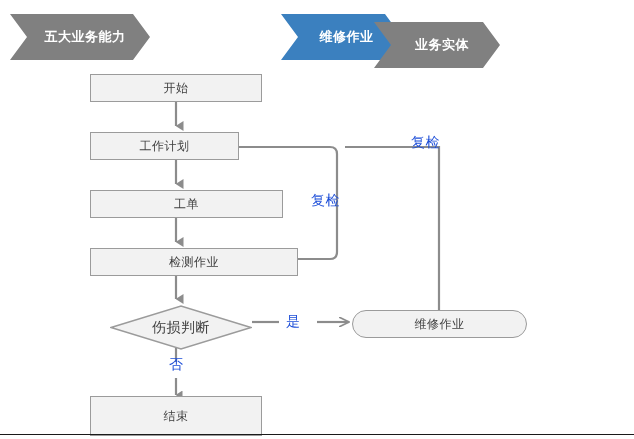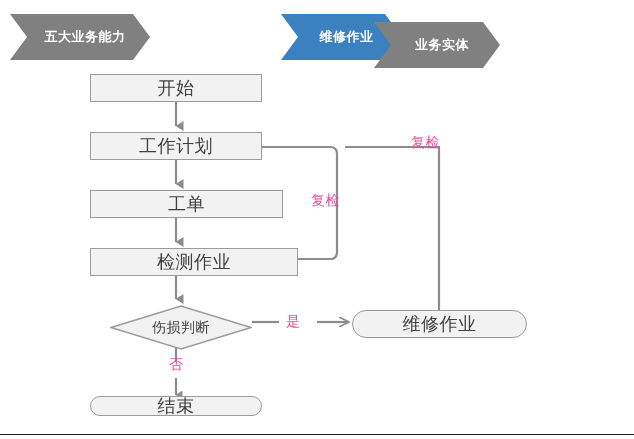--- a/index.html
+++ b/index.html
@@ -61,21 +61,21 @@
   }
 
   .node {
     position: absolute;
     box-sizing: border-box;
     background: #f2f2f2;
     border: 1px solid #9b9b9b;
     display: flex;
     align-items: center;
     justify-content: center;
-    font-size: 18px;
+    font-size: 12px;
     color: #3f3f3f;
     letter-spacing: 0.5px;
   }
 
   .diamond-wrap {
     position: absolute;
     display: flex;
     align-items: center;
     justify-content: center;
   }
@@ -83,21 +83,21 @@
   .diamond-label {
     position: relative;
     font-size: 14px;
     color: #3f3f3f;
     letter-spacing: 0.5px;
   }
 
   .edge-label {
     position: absolute;
     font-size: 14px;
-    color: #ec4899;
+    color: #1d4ed8;
     letter-spacing: 0.5px;
     white-space: nowrap;
     background: transparent;
   }
 
   #bottom-rule {
     position: absolute;
     left: 0;
     top: 434px;
     width: 634px;
@@ -163,21 +163,21 @@
 
       <line x1="252" y1="266" x2="279" y2="266"></line>
       <line x1="317" y1="266" x2="349" y2="266" marker-end="url(#arrow-right-open)"></line>
     </g>
   </svg>
 
   <div class="node" style="left:90px; top:18px; width:172px; height:28px;">
     <span>开始</span>
   </div>
 
-  <div class="node" style="left:90px; top:76px; width:172px; height:28px;">
+  <div class="node" style="left:90px; top:76px; width:149px; height:28px;">
     <span>工作计划</span>
   </div>
 
   <div class="node" style="left:90px; top:134px; width:193px; height:28px;">
     <span>工单</span>
   </div>
 
   <div class="node" style="left:90px; top:192px; width:208px; height:28px;">
     <span>检测作业</span>
   </div>
@@ -186,21 +186,21 @@
     <svg width="142" height="45">
       <polygon points="1,22.5 71,1 141,22.5 71,44" fill="#f2f2f2" stroke="#9b9b9b" stroke-width="1.4"></polygon>
     </svg>
     <span class="diamond-label">伤损判断</span>
   </div>
 
   <div class="node" style="left:352px; top:254px; width:175px; height:28px;border-radius:14px;">
     <span>维修作业</span>
   </div>
 
-  <div class="node" style="left:90px; top:340px; width:172px; height:20px;border-radius:13px;">
+  <div class="node" style="left:90px; top:340px; width:172px; height:40px;">
     <span>结束</span>
   </div>
 
   <div class="edge-label" style="left:311px; top:136px;">复检</div>
 
   <div class="edge-label" style="left:411px; top:78px;">复检</div>
 
   <div class="edge-label" style="left:286px; top:257px;">是</div>
 
   <div class="edge-label" style="left:169px; top:300px;">否</div>

